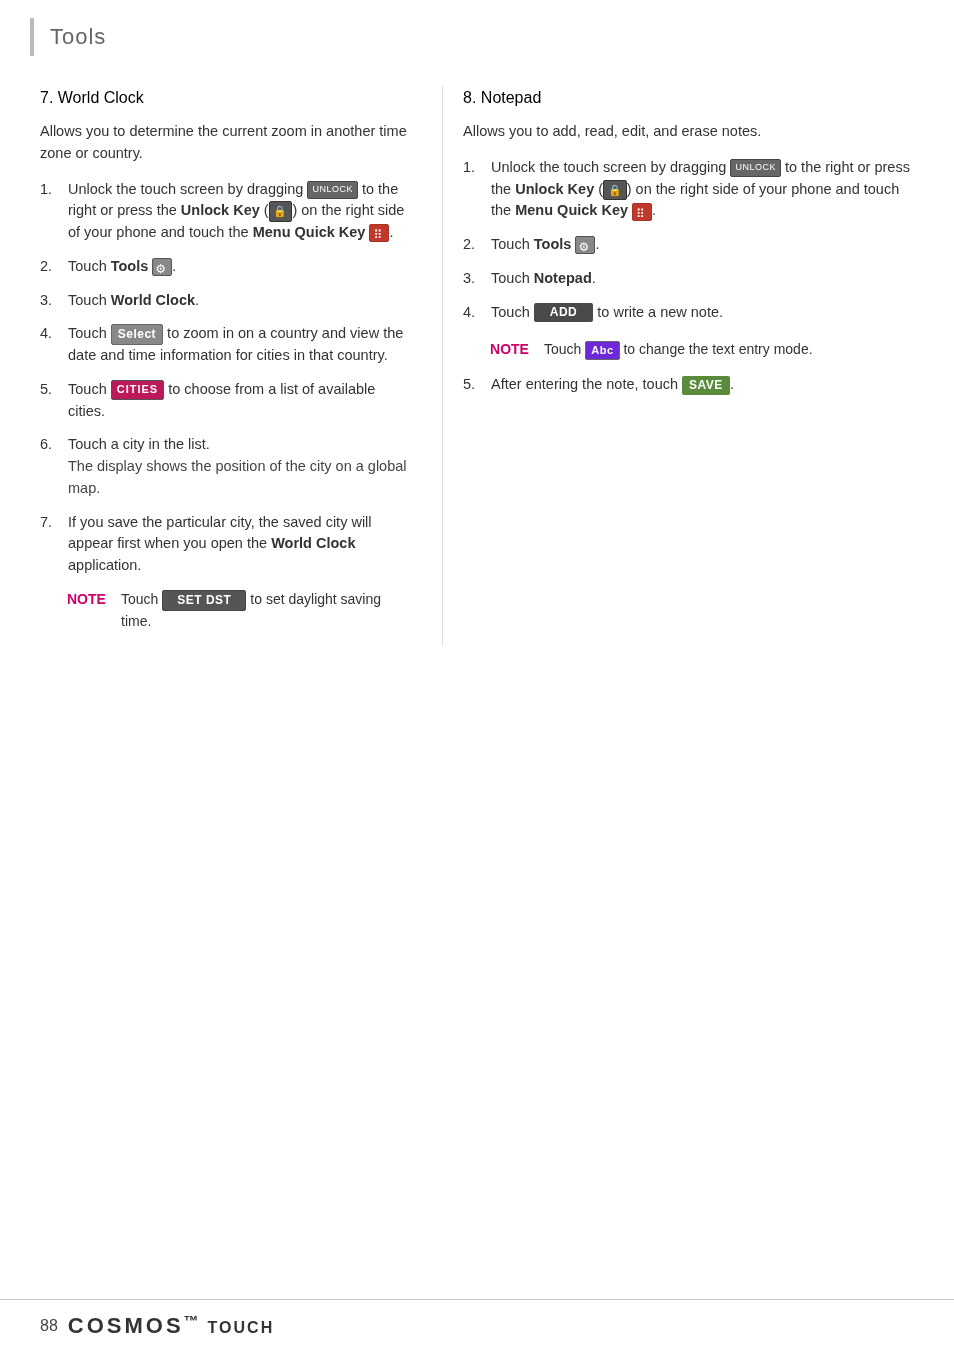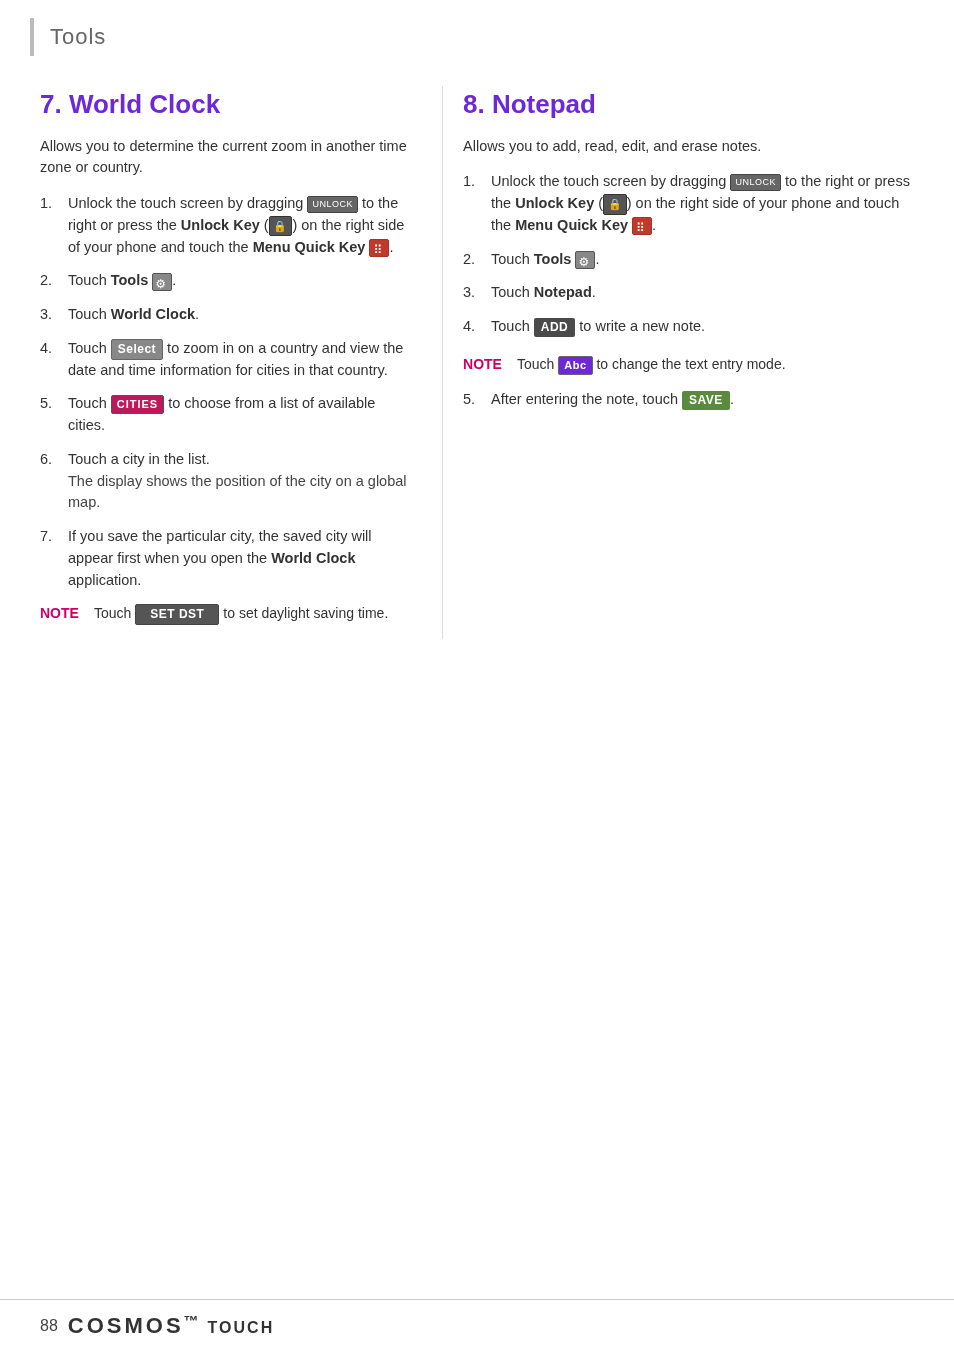--- a/index.html
+++ b/index.html
@@ -33,23 +33,23 @@
       padding-right: 30px;
     }
     .right-col {
       width: 54%;
       padding-left: 20px;
       border-left: 1px solid #ddd;
     }
 
     
     .section-title {
-      font-size: 26px;
-      font-weight: bold;
-      color: #6d28d9;
+      font-size: 16px;
+      font-weight: normal;
+      color: #000000;
       margin-bottom: 12px;
     }
 
     .section-desc {
       font-size: 14.5px;
       color: #333;
       margin-bottom: 14px;
       line-height: 1.5;
     }
 
@@ -113,21 +113,21 @@
       font-size: 11px;
       padding: 1px 5px;
       letter-spacing: 1px;
     }
     .btn-inline.add-btn {
       background: #4a4a4a;
       color: #fff;
       border: none;
       font-size: 12px;
       font-weight: bold;
-      padding: 1px 7px;
+      padding: 1px 16px;
       border-radius: 2px;
     }
     .btn-inline.save-btn {
       background: #5a8a3c;
       color: #fff;
       border: none;
       font-size: 12px;
       font-weight: bold;
       padding: 1px 7px;
       border-radius: 2px;
@@ -198,20 +198,21 @@
       vertical-align: middle;
       border: 1px solid #666;
     }
 
     
     .note-label {
       color: #cc0066;
       font-weight: bold;
       font-size: 14px;
       margin-right: 4px;
+      margin-left: 27px;
     }
 
     
     .note-block {
       display: flex;
       align-items: flex-start;
       margin: 10px 0 14px 0;
       font-size: 14px;
       color: #333;
       line-height: 1.5;

